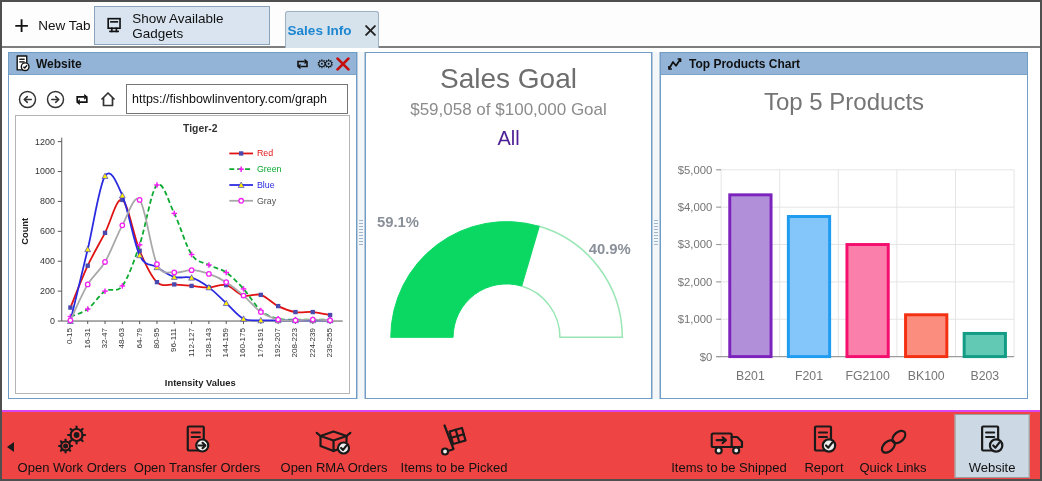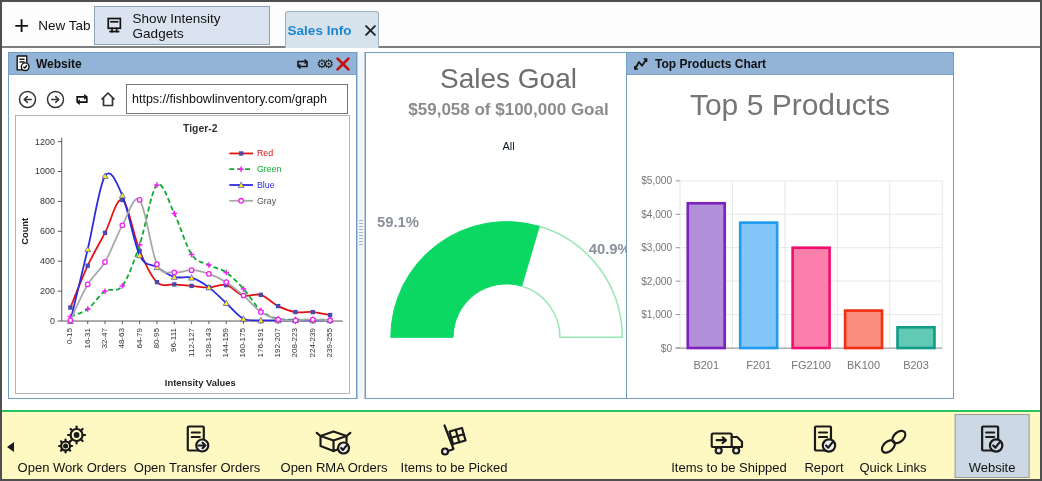--- a/index.html
+++ b/index.html
@@ -14,51 +14,51 @@
   .gadgets-btn { position:absolute; left:92px; top:4px; width:176px; height:39px; background:#d9e4f0; border:1px solid #8ba3ba; display:flex; align-items:center; gap:9px; padding:0 10px; }
   .gadgets-label { font-size:13.5px; color:#111; }
   .tab { position:absolute; left:283px; top:9px; width:94px; height:37px; background:#d6e2ec; border:1px solid #9db1c3; border-bottom:none; border-radius:3px 3px 0 0; display:flex; align-items:center; justify-content:center; gap:14px; }
   .tab-label { color:#1c86d1; font-weight:bold; font-size:13.5px; }
 
   
   .main { position:absolute; left:0; top:46px; height:362px; right:0; background:#fff; }
   .panel { position:absolute; top:4px; bottom:11px; border:1px solid #6f9dc6; background:#fff; }
   #panel-website  { left:6px;   width:349px; }
   #panel-sales    { left:363px; width:287px; }
-  #panel-products { left:624px; width:328px; }
+  #panel-products { left:658px; width:368px; }
   .splitter { position:absolute; top:4px; bottom:11px; width:8px; background:#f4f7fa; border-left:1px solid #b9cbdd; border-right:1px solid #b9cbdd; cursor:col-resize; }
   #split1 { left:355px; } #split2 { left:650px; }
   .grip { position:absolute; left:1px; right:1px; top:168px; height:26px;
           background:repeating-linear-gradient(to bottom,#9db4cb 0 1px,transparent 1px 3px); }
 
   .panel-header { height:22px; background:#93b4d7; display:flex; align-items:center; padding:0 6px; gap:6px; border-bottom:1px solid #7ba3c9; }
   .panel-title { font-size:12px; font-weight:bold; color:#111; white-space:nowrap; }
   .header-right { margin-left:auto; display:flex; align-items:center; gap:6px; }
   .hdr-gears { font-size:12px; line-height:12px; color:#111; letter-spacing:-4px; }
 
   
   .browser-bar { display:flex; align-items:center; gap:9px; padding:9px 8px 0 9px; }
   .url-input { flex:1; height:30px; border:1px solid #767676; font-size:12.5px; padding:0 5px; color:#111; font-family:"Liberation Sans", sans-serif; }
   .web-chart { position:absolute; left:6px; right:6px; top:62px; bottom:4px; border:1px solid #b5b5b5; background:#fff; }
   .web-chart svg { width:100%; height:100%; display:block; }
 
   
   .sales-heading { margin-top:10px; text-align:center; font-size:28px; font-weight:500; color:#6e6e6e; }
-  .sales-subtitle { margin-top:5px; text-align:center; font-size:17px; color:#8c8c8c;font-weight:bold; }
-  .sales-scope { margin-top:20px; text-align:center; font-size:11px; color:#0f172a; }
+  .sales-subtitle { margin-top:5px; text-align:center; font-size:17px; color:#8c8c8c; }
+  .sales-scope { margin-top:7px; text-align:center; font-size:20px; color:#4c1d95; }
   .gauge-wrap { position:absolute; left:1px; right:1px; top:132px; height:182px; }
   .gauge-wrap svg { width:100%; height:100%; display:block; }
 
   
-  .products-heading { margin-top:13px; text-align:center; font-size:30px; font-weight:500; color:#757575; }
+  .products-heading { margin-top:13px; text-align:center; font-size:24px; font-weight:500; color:#757575; }
   .bars-wrap { position:absolute; left:2px; right:2px; bottom:6px; height:234px; }
   .bars-wrap svg { width:100%; height:100%; display:block; }
 
   
-  .toolbar { position:absolute; left:0; right:0; bottom:0; height:69px; background:#fef9c3; border-top:2px solid #22c55e; }
+  .toolbar { position:absolute; left:0; right:0; bottom:0; height:69px; background:#ef4444; border-top:2px solid #d946ef; }
   .scroll-left { position:absolute; left:5px; top:30px; width:0; height:0;
                  border-top:5px solid transparent; border-bottom:5px solid transparent; border-right:7px solid #1a1a1a; }
   .tb-item { position:absolute; top:3px; height:62px; transform:translateX(-50%);
              display:flex; flex-direction:column; align-items:center; justify-content:flex-end; gap:3px; padding:2px 6px; }
   .tb-item.selected { background:#ccd8e4; border:1px solid #9b9b9b; top:2px; height:64px; padding:2px 13px; }
   .tb-label { font-size:13px; color:#111; white-space:nowrap; }
   .tb-icon { height:36px; display:flex; align-items:flex-end; }
   .ico { stroke:#1a1a1a; fill:none; stroke-width:2.2; stroke-linecap:round; stroke-linejoin:round; }
 </style>
 </head>
@@ -74,21 +74,21 @@
     <div class="gadgets-btn">
       <svg width="21" height="21" viewBox="0 0 20 20">
         <g stroke="#111" stroke-width="1.8" fill="none" stroke-linecap="square">
           <rect x="3.5" y="2.5" width="13" height="10.5"></rect>
           <line x1="6.5" y1="6" x2="13.5" y2="6"></line>
           <line x1="7.5" y1="13" x2="7.5" y2="16.5"></line>
           <line x1="12.5" y1="13" x2="12.5" y2="16.5"></line>
           <line x1="5.5" y1="16.5" x2="14.5" y2="16.5"></line>
         </g>
       </svg>
-      <span class="gadgets-label">Show Intensity Gadgets</span>
+      <span class="gadgets-label">Show Available Gadgets</span>
     </div>
     <div class="tab">
       <span class="tab-label">Sales Info</span>
       <svg width="11" height="11" viewBox="0 0 10 10">
         <g stroke="#222" stroke-width="1.7" stroke-linecap="round">
           <line x1="1" y1="1" x2="9" y2="9"></line>
             <line x1="9" y1="1" x2="1" y2="9"></line>
         </g>
       </svg>
     </div>

